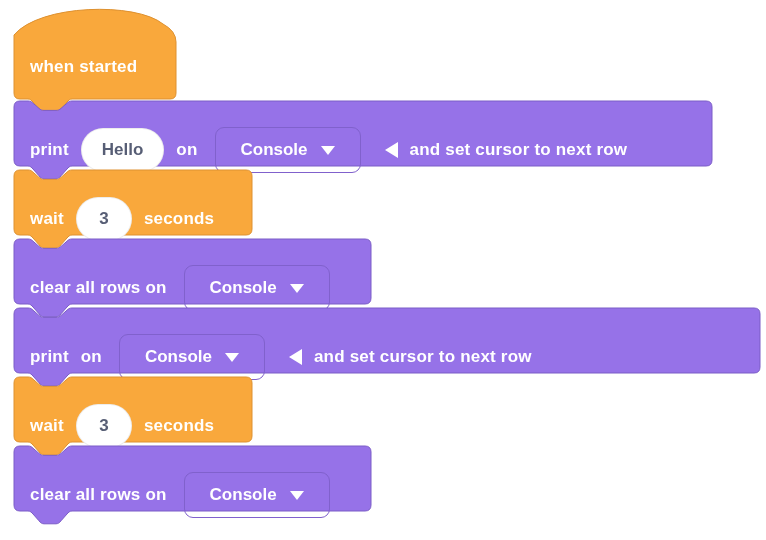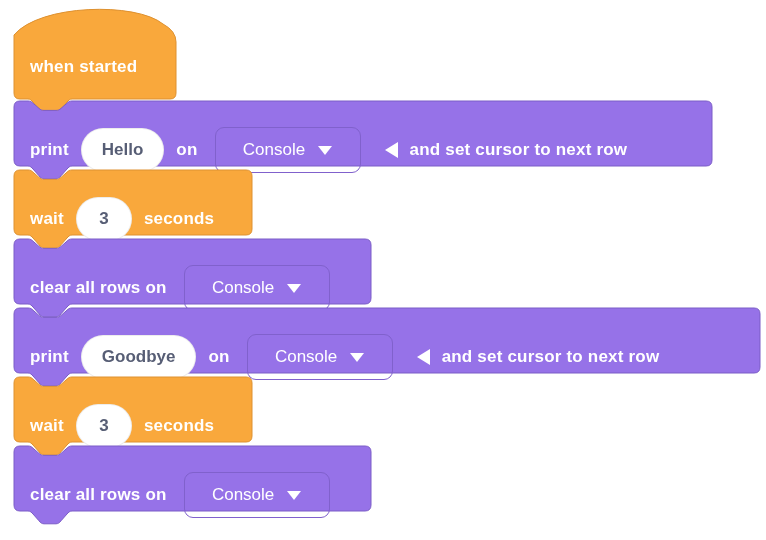--- a/index.html
+++ b/index.html
@@ -45,21 +45,21 @@
     height:46px;width:146px;
     box-sizing:border-box;
     border:1px solid var(--dropdown-border,#8061CC);
     border-radius:9px;
     display:inline-flex;align-items:center;justify-content:center;gap:13px;
     margin-left:5px;
     cursor:pointer;
   }
   .dd-label{
     color:var(--label-text,#fff);
-    font-size:17px;font-weight:normal;
+    font-size:17px;font-weight:bold;
   }
   .caret{
     width:0;height:0;
     border-left:7px solid transparent;
     border-right:7px solid transparent;
     border-top:9px solid var(--label-text,#fff);
     margin-top:2px;
   }
   .collapse{
     width:0;height:0;
@@ -123,21 +123,20 @@
       </span>
     </div>
   </div>
 
   <div class="block" style="left:14px;top:308px;width:746px">
       <svg width="746" height="78" viewBox="0 0 746 78">
         <path d="M 0 6 Q 0 0 6 0 L 14 0 C 16.5 0 17.5 0.8 19 2.2 L 25 7.4 C 26.5 8.8 28 9.4 30 9.4 L 42 9.4 C 44 9.4 45.5 8.8 47 7.4 L 53 2.2 C 54.5 0.8 55.5 0 58 0 L 740 0 Q 746 0 746 6 L 746 59 Q 746 65 740 65 L 58 65 C 55.5 65 54.5 66.5 53 68 L 47 74.8 C 45.5 76.8 44 77.8 42 77.8 L 30 77.8 C 28 77.8 26.5 76.8 25 74.8 L 19 68 C 17.5 66.5 16.5 65 14 65 L 6 65 Q 0 65 0 59 Z" fill="#9672E8" stroke="#7B5CC7" stroke-width="1"></path>
       </svg>
     <div class="content">
       <span class="lbl">print</span>
-      <span class="oval">Goodbye</span>
       <span class="lbl">on</span>
       <span class="dropdown">
         <span class="dd-label">Console</span>
         <span class="caret"></span>
       </span>
       <span class="collapse"></span>
       <span class="lbl">and set cursor to next row</span>
     </div>
   </div>
 

